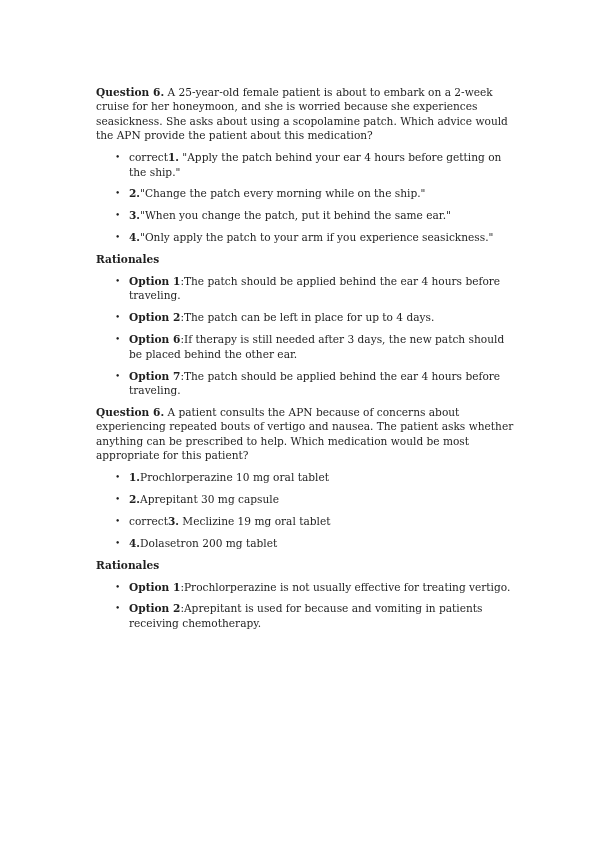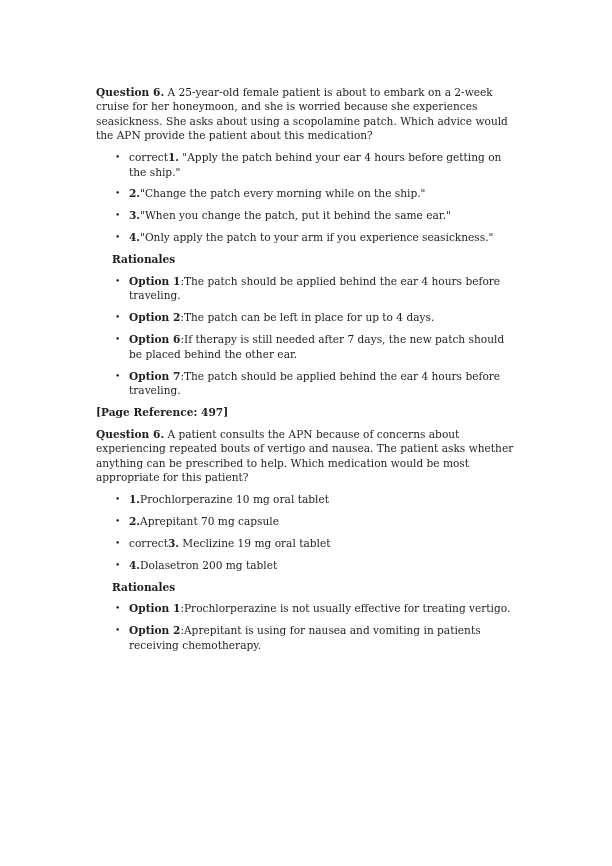--- a/index.html
+++ b/index.html
@@ -22,21 +22,21 @@
   }
   .content {
     position: absolute;
     top: 85px;
     left: 96px;
     width: 420px;
     font-size: 10.6px;
     line-height: 14.4px;
   }
   .para { margin-bottom: 7.5px; }
-  .heading { font-weight: bold; margin-bottom: 7.5px; margin-left: 16px; }
+  .heading { font-weight: bold; margin-bottom: 7.5px; }
   .pageref { font-weight: bold; margin-bottom: 7.5px; }
   .bullet {
     display: flex;
     padding-left: 19px;
     margin-bottom: 7.5px;
   }
   .dot {
     flex: none;
     width: 14px;
     font-size: 9px;
@@ -75,53 +75,52 @@
     <div class="bullet">
       <span class="dot">•</span>
       <p class="btext"><b>Option 1</b><span>:The patch should be applied behind the ear 4 hours before traveling.</span></p>
     </div>
     <div class="bullet">
       <span class="dot">•</span>
       <p class="btext"><b>Option 2</b><span>:The patch can be left in place for up to 4 days.</span></p>
     </div>
     <div class="bullet">
       <span class="dot">•</span>
-      <p class="btext"><b>Option 6</b><span>:If therapy is still needed after 7 days, the new patch should be placed behind the other ear.</span></p>
+      <p class="btext"><b>Option 6</b><span>:If therapy is still needed after 3 days, the new patch should be placed behind the other ear.</span></p>
     </div>
     <div class="bullet">
       <span class="dot">•</span>
       <p class="btext"><b>Option 7</b><span>:The patch should be applied behind the ear 4 hours before traveling.</span></p>
     </div>
 
-    <div class="pageref">[Page Reference: 497]</div>
 
     <p class="para"><b>Question 6.</b><span> A patient consults the APN because of concerns about experiencing repeated bouts of vertigo and nausea. The patient asks whether anything can be prescribed to help. Which medication would be most appropriate for this patient?</span></p>
 
     <div class="bullet">
       <span class="dot">•</span>
       <p class="btext"><span></span><b>1.</b><span>Prochlorperazine 10 mg oral tablet</span></p>
     </div>
     <div class="bullet">
       <span class="dot">•</span>
-      <p class="btext"><span></span><b>2.</b><span>Aprepitant 70 mg capsule</span></p>
+      <p class="btext"><span></span><b>2.</b><span>Aprepitant 30 mg capsule</span></p>
     </div>
     <div class="bullet">
       <span class="dot">•</span>
       <p class="btext"><span>correct</span><b>3.</b><span> Meclizine 19 mg oral tablet</span></p>
     </div>
     <div class="bullet">
       <span class="dot">•</span>
       <p class="btext"><span></span><b>4.</b><span>Dolasetron 200 mg tablet</span></p>
     </div>
 
     <div class="heading">Rationales</div>
 
     <div class="bullet">
       <span class="dot">•</span>
       <p class="btext"><b>Option 1</b><span>:Prochlorperazine is not usually effective for treating vertigo.</span></p>
     </div>
     <div class="bullet">
       <span class="dot">•</span>
-      <p class="btext"><b>Option 2</b><span>:Aprepitant is using for nausea and vomiting in patients receiving chemotherapy.</span></p>
+      <p class="btext"><b>Option 2</b><span>:Aprepitant is used for because and vomiting in patients receiving chemotherapy.</span></p>
     </div>
 
   </div>
 </div>
 
 </body></html>

